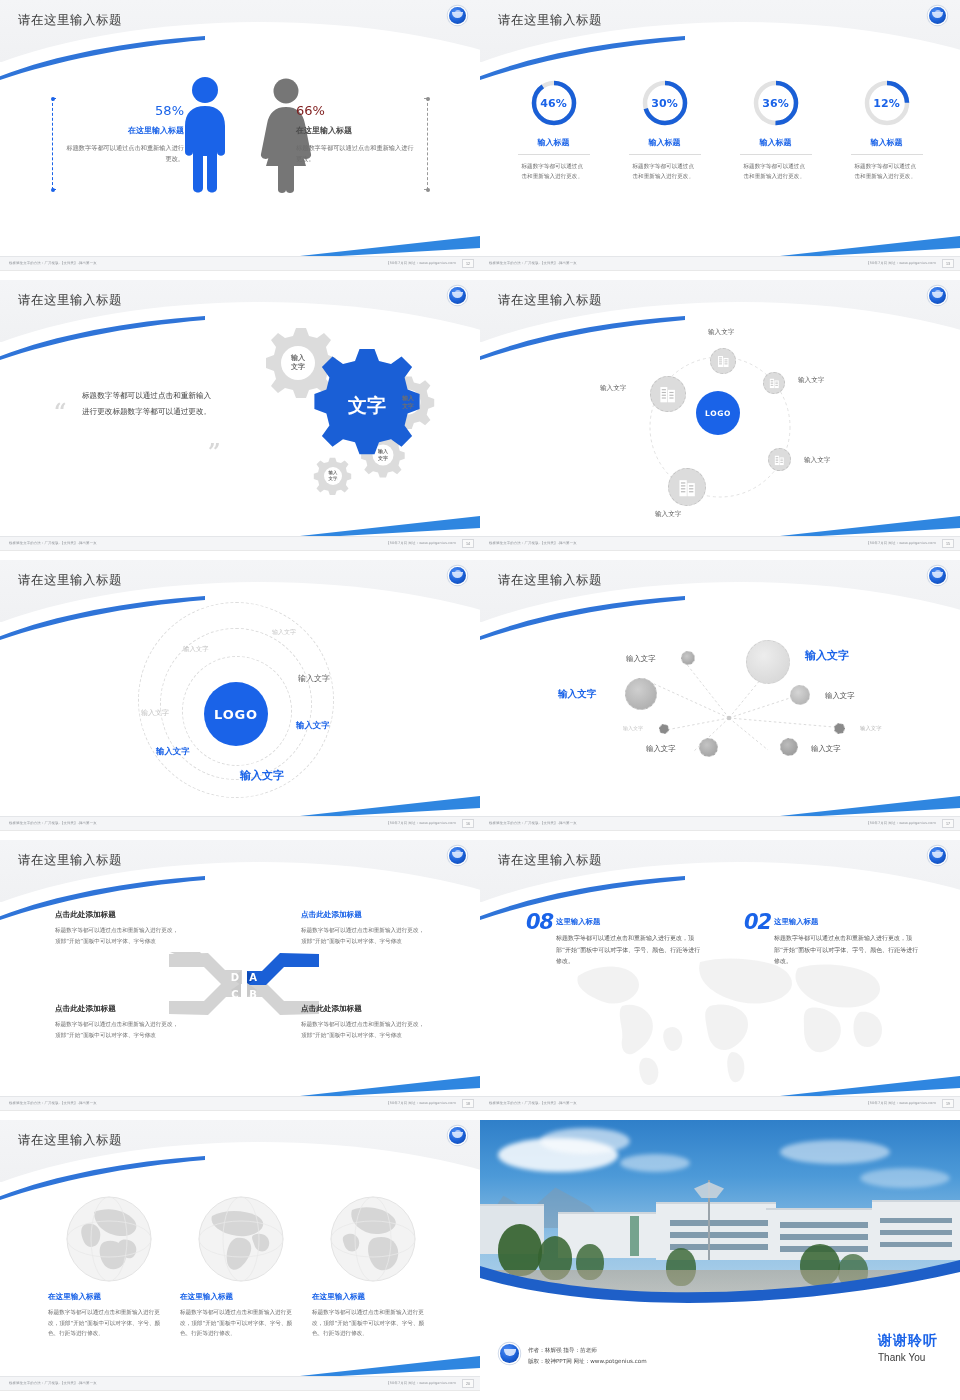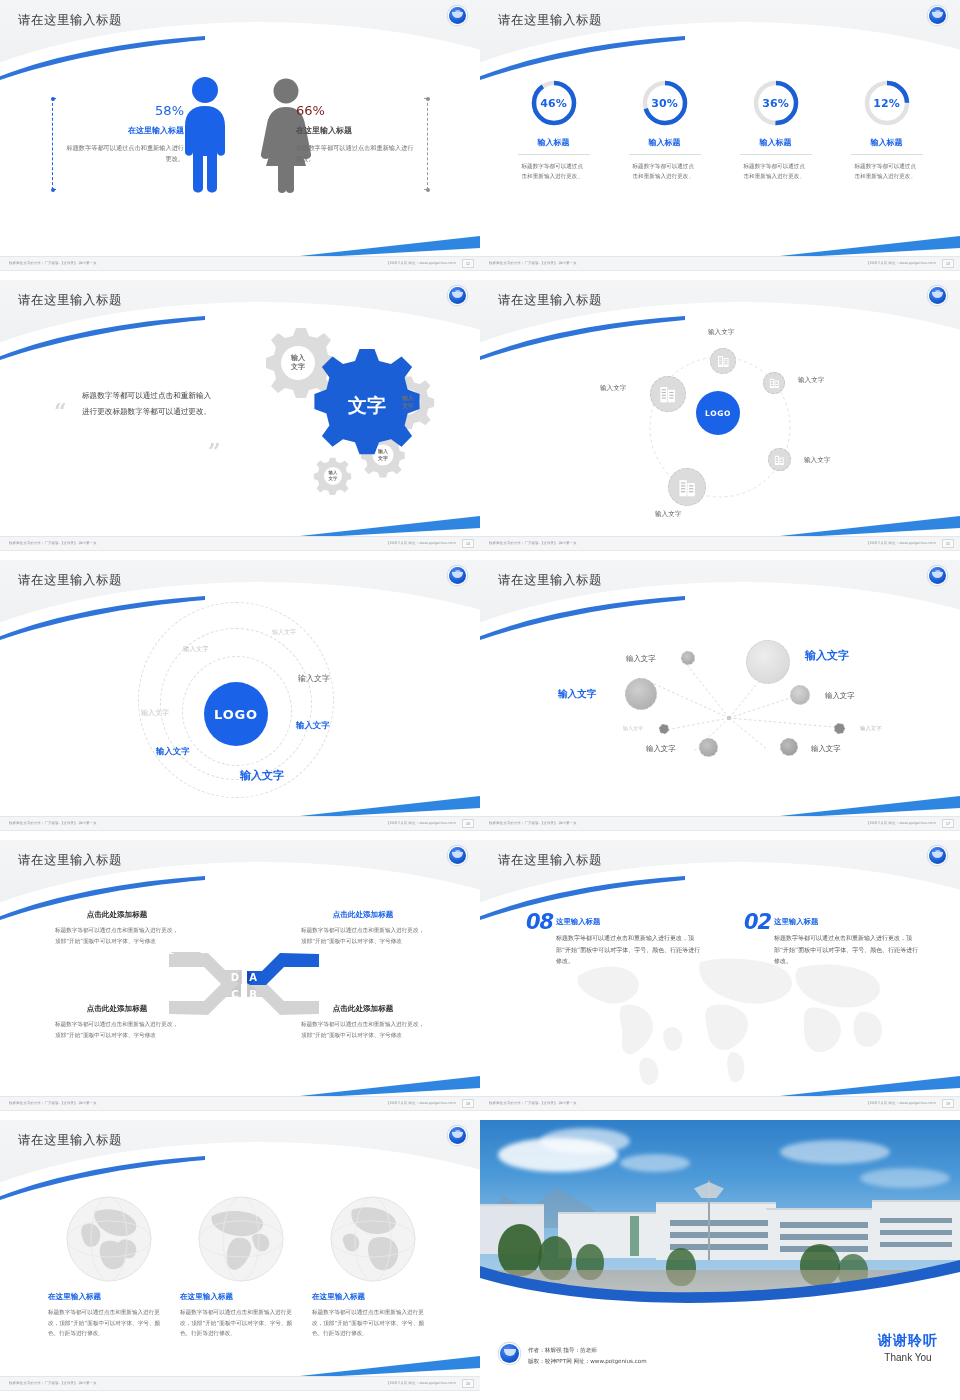--- a/index.html
+++ b/index.html
@@ -145,21 +145,21 @@
     position:absolute;left:204px;top:122px;width:64px;height:64px;border-radius:50%;
     background:#1a63e8;color:#fff;font-size:13px;font-weight:bold;letter-spacing:.8px;
     display:flex;align-items:center;justify-content:center;font-family:"DejaVu Sans",sans-serif;
   }
   .s5-lbl{position:absolute;font-family:"DejaVu Sans",sans-serif;white-space:nowrap;}
   
   .nd{position:absolute;border-radius:50%;border:1px dashed #cfcfcf;}
   .s6-lbl{position:absolute;font-family:"DejaVu Sans",sans-serif;white-space:nowrap;}
   
   .q-box{position:absolute;width:124px;}
-  .q-title{font-size:7.6px;font-weight:bold;color:#333;font-family:Liberation Mono, monospace;text-align:center;}
+  .q-title{font-size:7.6px;font-weight:bold;color:#333;font-family:Liberation Mono, monospace;}
   .q-title.blue{color:#1a63e8;}
   .q-desc{font-size:5.6px;color:#6b6b6b;line-height:1.9;margin-top:5px;font-family:"DejaVu Sans",sans-serif;}
   
   .num-big{
     position:absolute;font-size:21px;font-weight:bold;font-style:italic;color:#1a63e8;
     font-family:"DejaVu Sans",sans-serif;letter-spacing:-1px;
   }
   .n-title{position:absolute;font-size:7.4px;font-weight:bold;color:#1a63e8;font-family:"DejaVu Sans",sans-serif;}
   .n-desc{position:absolute;width:150px;font-size:6px;color:#5a5a5a;line-height:1.95;font-family:"DejaVu Sans",sans-serif;}
   
@@ -170,21 +170,21 @@
   .ty{position:relative;width:480px;height:280px;background:#fff;box-shadow:0 0 0 1px #e8e8e8;overflow:hidden;}
   .photo{position:absolute;left:0;top:0;width:480px;height:190px;overflow:hidden;}
   .sky{position:absolute;left:0;top:0;width:480px;height:190px;
        background:linear-gradient(180deg,#2f7fc9 0%,#4d9ad8 30%,#8fc0e4 62%,#bcd8ec 100%);}
   .cloud{position:absolute;background:rgba(255,255,255,.85);border-radius:50%;filter:blur(2px);}
   .mountain{position:absolute;background:#7e9bb3;opacity:.55;}
   .bldg{position:absolute;background:#e9edf0;border-top:2px solid #cfd6dc;}
   .bldg-glass{position:absolute;background:#5d7f97;opacity:.75;}
   .tree{position:absolute;background:#35632f;border-radius:50% 50% 45% 45%;opacity:.92;}
   .ty-wave{position:absolute;left:0;bottom:0;width:480px;height:60px;}
-  .ty-thanks{position:absolute;right:22px;top:212px;text-align:center;}
+  .ty-thanks{position:absolute;right:22px;top:212px;text-align:left;}
   .ty-cn{font-size:14px;font-weight:bold;color:#1a63e8;font-family:"DejaVu Sans",sans-serif;letter-spacing:1px;}
   .ty-en{font-size:10px;color:#3b3b3b;font-family:"Liberation Sans",sans-serif;margin-top:2px;}
   .ty-emb{position:absolute;left:20px;top:224px;width:19px;height:19px;border-radius:50%;
           background:radial-gradient(circle at 38% 32%,#4f8ef7 0%,#1a5fd6 55%,#0b3f9e 100%);
           box-shadow:0 0 0 1.3px #fff,0 0 0 2.2px #ccd7e8;}
   .ty-emb:before{content:"";position:absolute;left:3.5px;top:5px;width:12px;height:6.5px;border-radius:0 0 8px 8px;background:#eaf1ff;opacity:.85;}
   .ty-info{position:absolute;left:48px;top:225px;font-size:5.6px;color:#4a4a4a;line-height:1.95;font-family:"DejaVu Sans",sans-serif;}
 </style>
 </head>
 <body>

